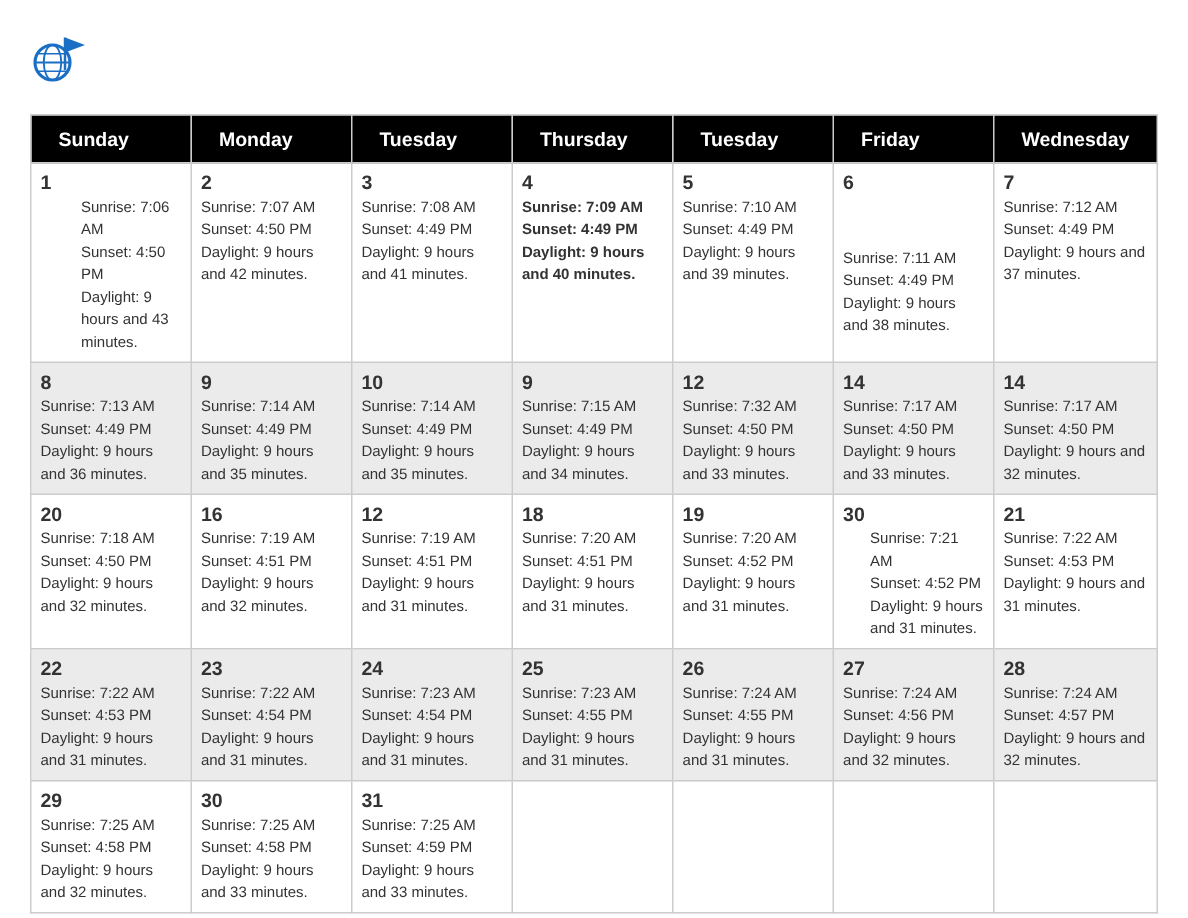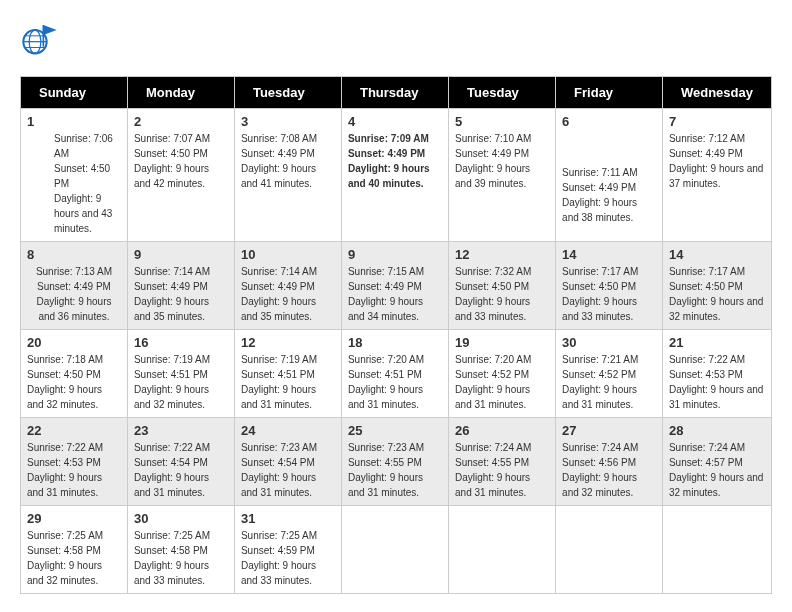--- a/index.html
+++ b/index.html
@@ -157,21 +157,21 @@
         <td>
           <span class="day-num">7</span>
           <div class="day-info" style="white-space: pre-line;">Sunrise: 7:12 AM
 Sunset: 4:49 PM
 Daylight: 9 hours and 37 minutes.</div>
         </td>
       </tr>
       <tr class="row-even">
         <td>
           <span class="day-num">8</span>
-          <div class="day-info" style="white-space: pre-line; text-align: center;">Sunrise: 7:13 AM
+          <div class="day-info" style="white-space: pre-line;">Sunrise: 7:13 AM
 Sunset: 4:49 PM
 Daylight: 9 hours and 36 minutes.</div>
         </td>
         <td>
           <span class="day-num">9</span>
           <div class="day-info" style="white-space: pre-line;">Sunrise: 7:14 AM
 Sunset: 4:49 PM
 Daylight: 9 hours and 35 minutes.</div>
         </td>
         <td>
@@ -231,21 +231,21 @@
 Daylight: 9 hours and 31 minutes.</div>
         </td>
         <td>
           <span class="day-num">19</span>
           <div class="day-info" style="white-space: pre-line;">Sunrise: 7:20 AM
 Sunset: 4:52 PM
 Daylight: 9 hours and 31 minutes.</div>
         </td>
         <td>
           <span class="day-num">30</span>
-          <div class="day-info" style="white-space: pre-line;">Sunrise: 7:21 AM
+          <div class="day-info" style="white-space: pre-line; margin-left: 18px;">Sunrise: 7:21 AM
 Sunset: 4:52 PM
 Daylight: 9 hours and 31 minutes.</div>
         </td>
         <td>
           <span class="day-num">21</span>
           <div class="day-info" style="white-space: pre-line;">Sunrise: 7:22 AM
 Sunset: 4:53 PM
 Daylight: 9 hours and 31 minutes.</div>
         </td>
       </tr>

